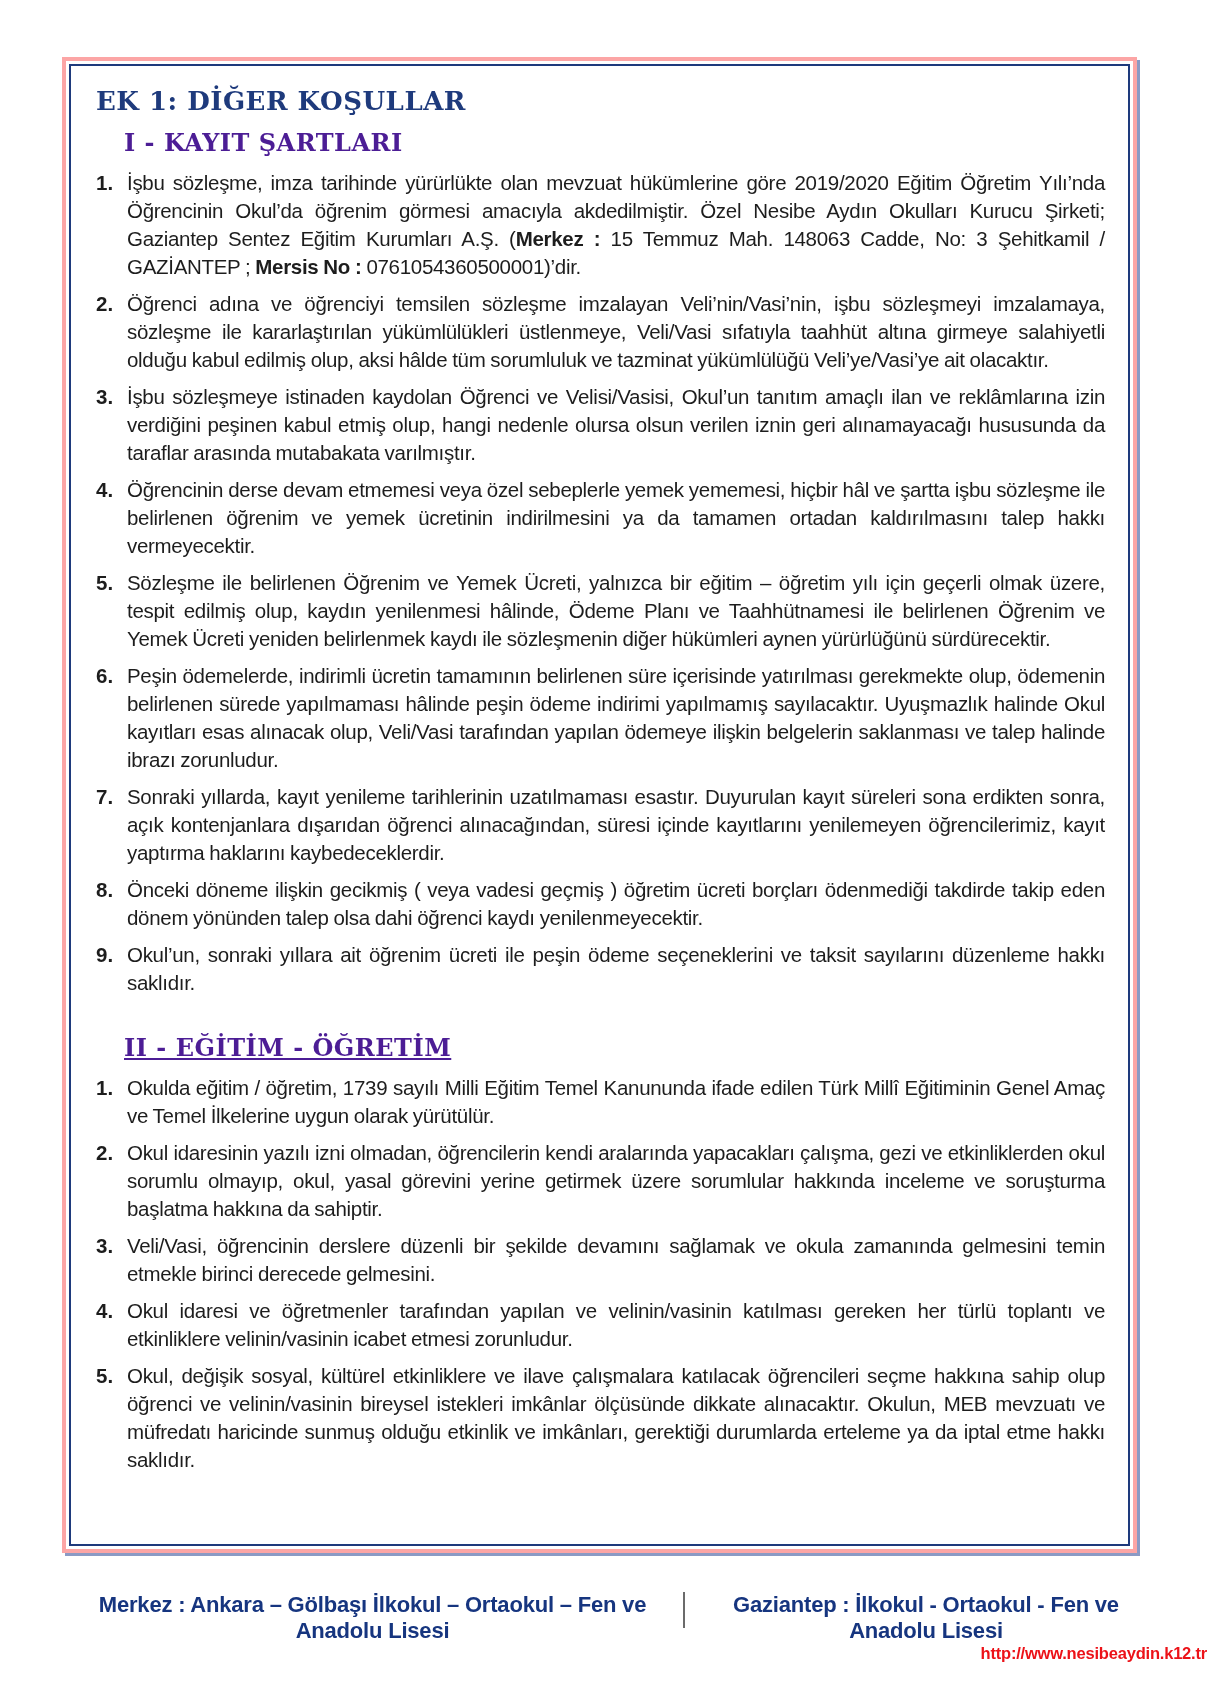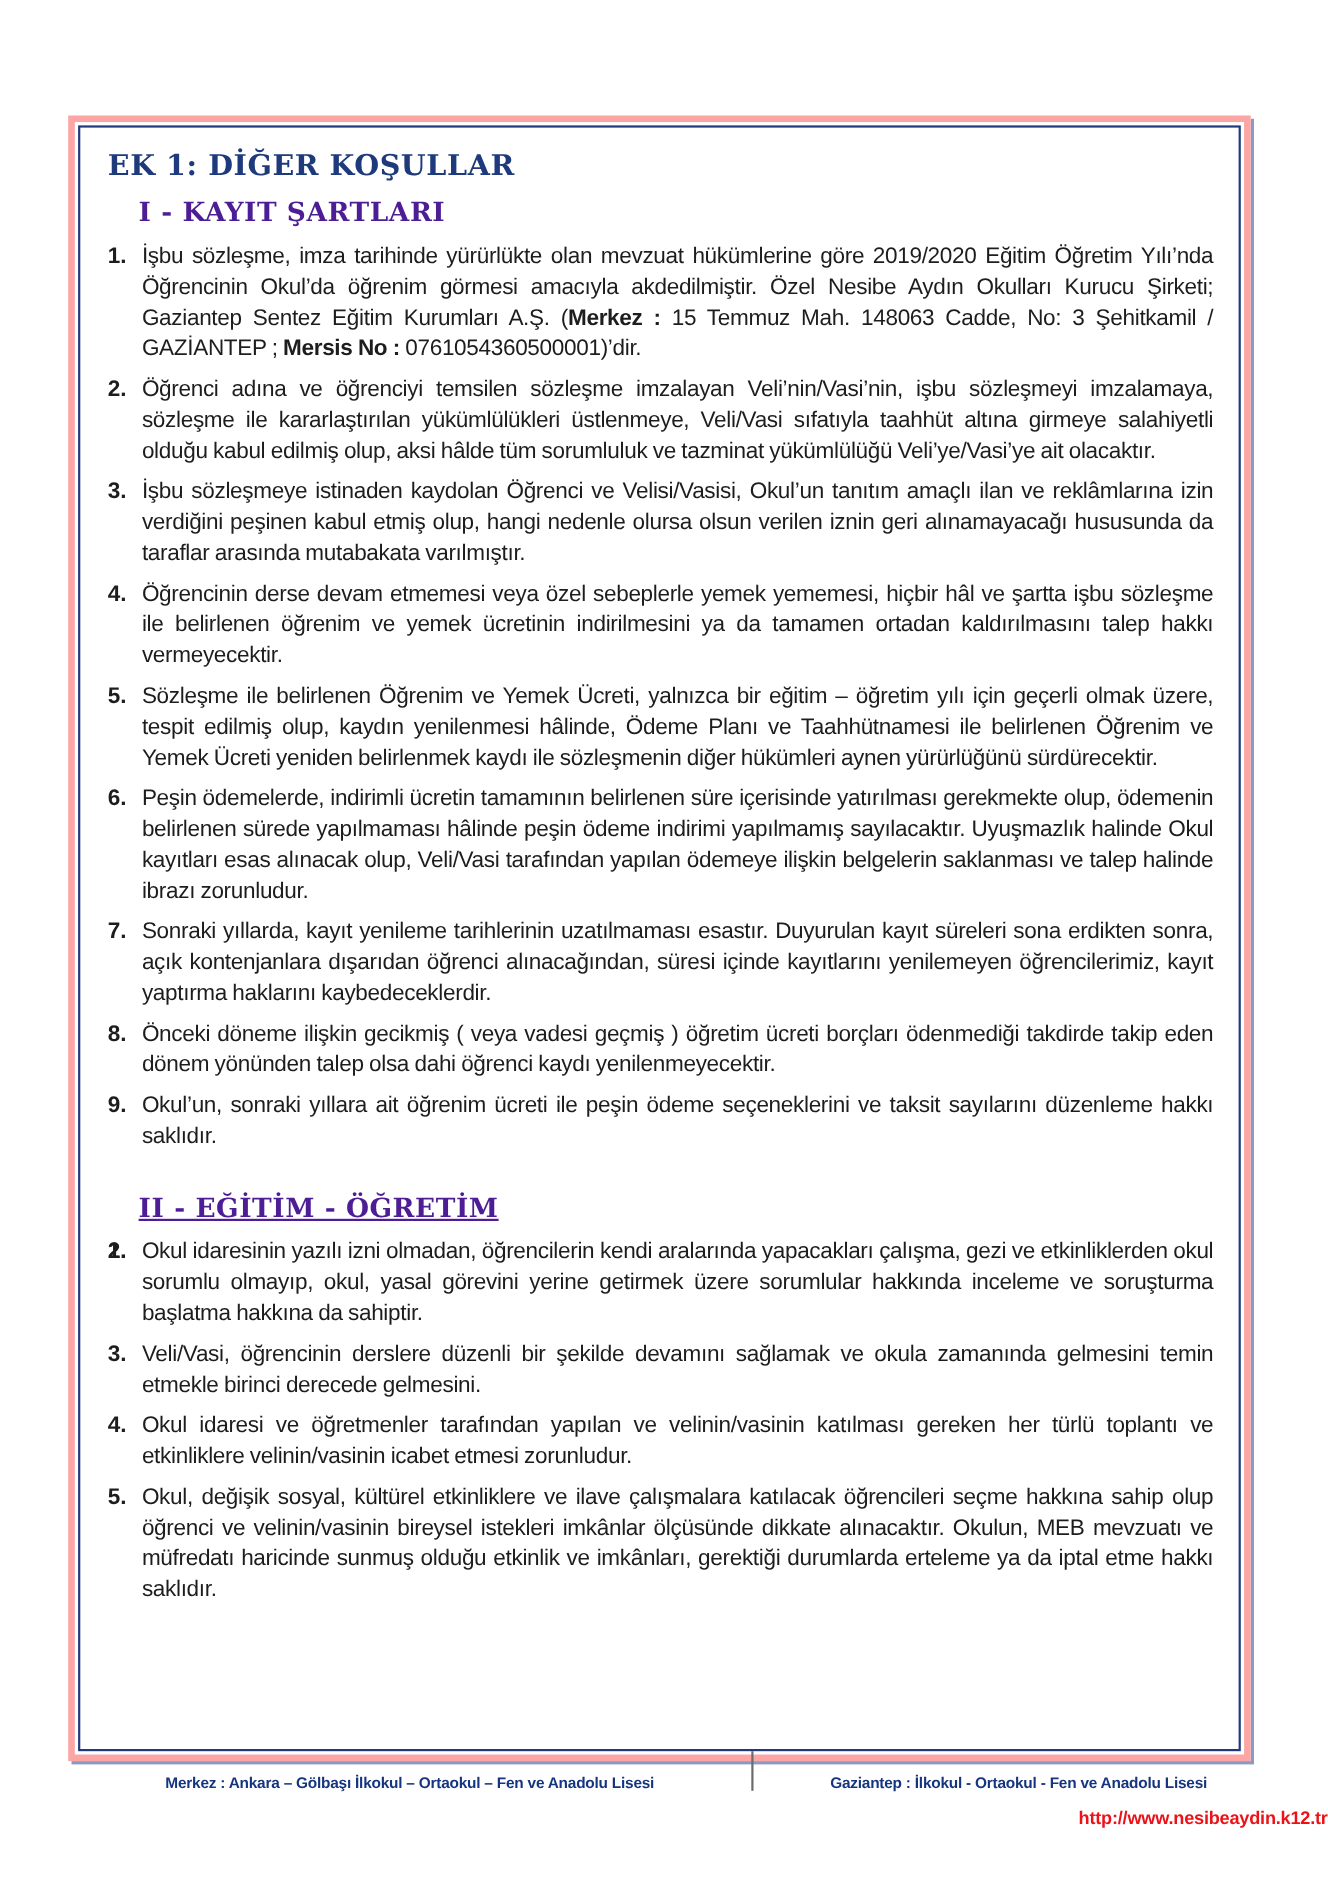--- a/index.html
+++ b/index.html
@@ -11,24 +11,23 @@
     overflow: hidden;
   }
   .page { position: absolute; inset: 0; }
 
   
   .frame-outer {
     position: absolute;
     left: 62px; top: 57px;
     width: 1075px; height: 1496px;
     box-sizing: border-box;
-    border: 6px solid #fca5a5;
+    border: 4px solid #fca5a5;
     box-shadow: 3px 3px 0 #8b9ac4;
     background: #ffffff;
-    margin-top: 48px;
   }
   .frame-inner {
     position: absolute; inset: 3px;
     border: 2px solid #1e3a7c;
     box-sizing: border-box;
     padding: 20px 23px 10px 23px;
     overflow: hidden;
   }
 
   
@@ -69,23 +68,23 @@
     letter-spacing: 0;
   }
   .clause b { font-weight: bold; }
 
   
   .footer-row {
     position: absolute;
     left: 62px; top: 1592px;
     width: 1075px; height: 36px;
     display: flex;
-    align-items: flex-end;
-    font-weight: bold;
-    font-size: 14px;
+    align-items: flex-start;
+    font-weight: bold;
+    font-size: 22px;
     color: #16357f;
     letter-spacing: -0.2px;
   }
   .footer-left  { width: 621px; text-align: center; }
   .footer-divider { width: 2px; height: 36px; background: #6b6b6b; }
   .footer-right { flex: 1; text-align: center; margin-left: 30px; }
 
   .site-url {
     position: absolute;
     left: 0; top: 1644px;
@@ -154,20 +153,21 @@
           <span class="num">9.</span>
           <span>Okul’un, sonraki yıllara ait öğrenim ücreti ile peşin ödeme seçeneklerini ve taksit sayılarını düzenleme hakkı saklıdır.</span>
         </div>
       </section>
 
       <section class="section section-2">
         <h2 class="section-heading">II - EĞİTİM - ÖĞRETİM</h2>
 
         <div class="clause">
           <span class="num">1.</span>
+          <span>Okulda eğitim / öğretim, 1739 sayılı Milli Eğitim Temel Kanununda ifade edilen Türk Millî Eğitiminin Genel Amaç ve Temel İlkelerine uygun olarak yürütülür.</span>
         </div>
 
         <div class="clause">
           <span class="num">2.</span>
           <span>Okul idaresinin yazılı izni olmadan, öğrencilerin kendi aralarında yapacakları çalışma, gezi ve etkinliklerden okul sorumlu olmayıp, okul, yasal görevini yerine getirmek üzere sorumlular hakkında inceleme ve soruşturma başlatma hakkına da sahiptir.</span>
         </div>
 
         <div class="clause">
           <span class="num">3.</span>
           <span>Veli/Vasi, öğrencinin derslere düzenli bir şekilde devamını sağlamak ve okula zamanında gelmesini temin etmekle birinci derecede gelmesini.</span>

